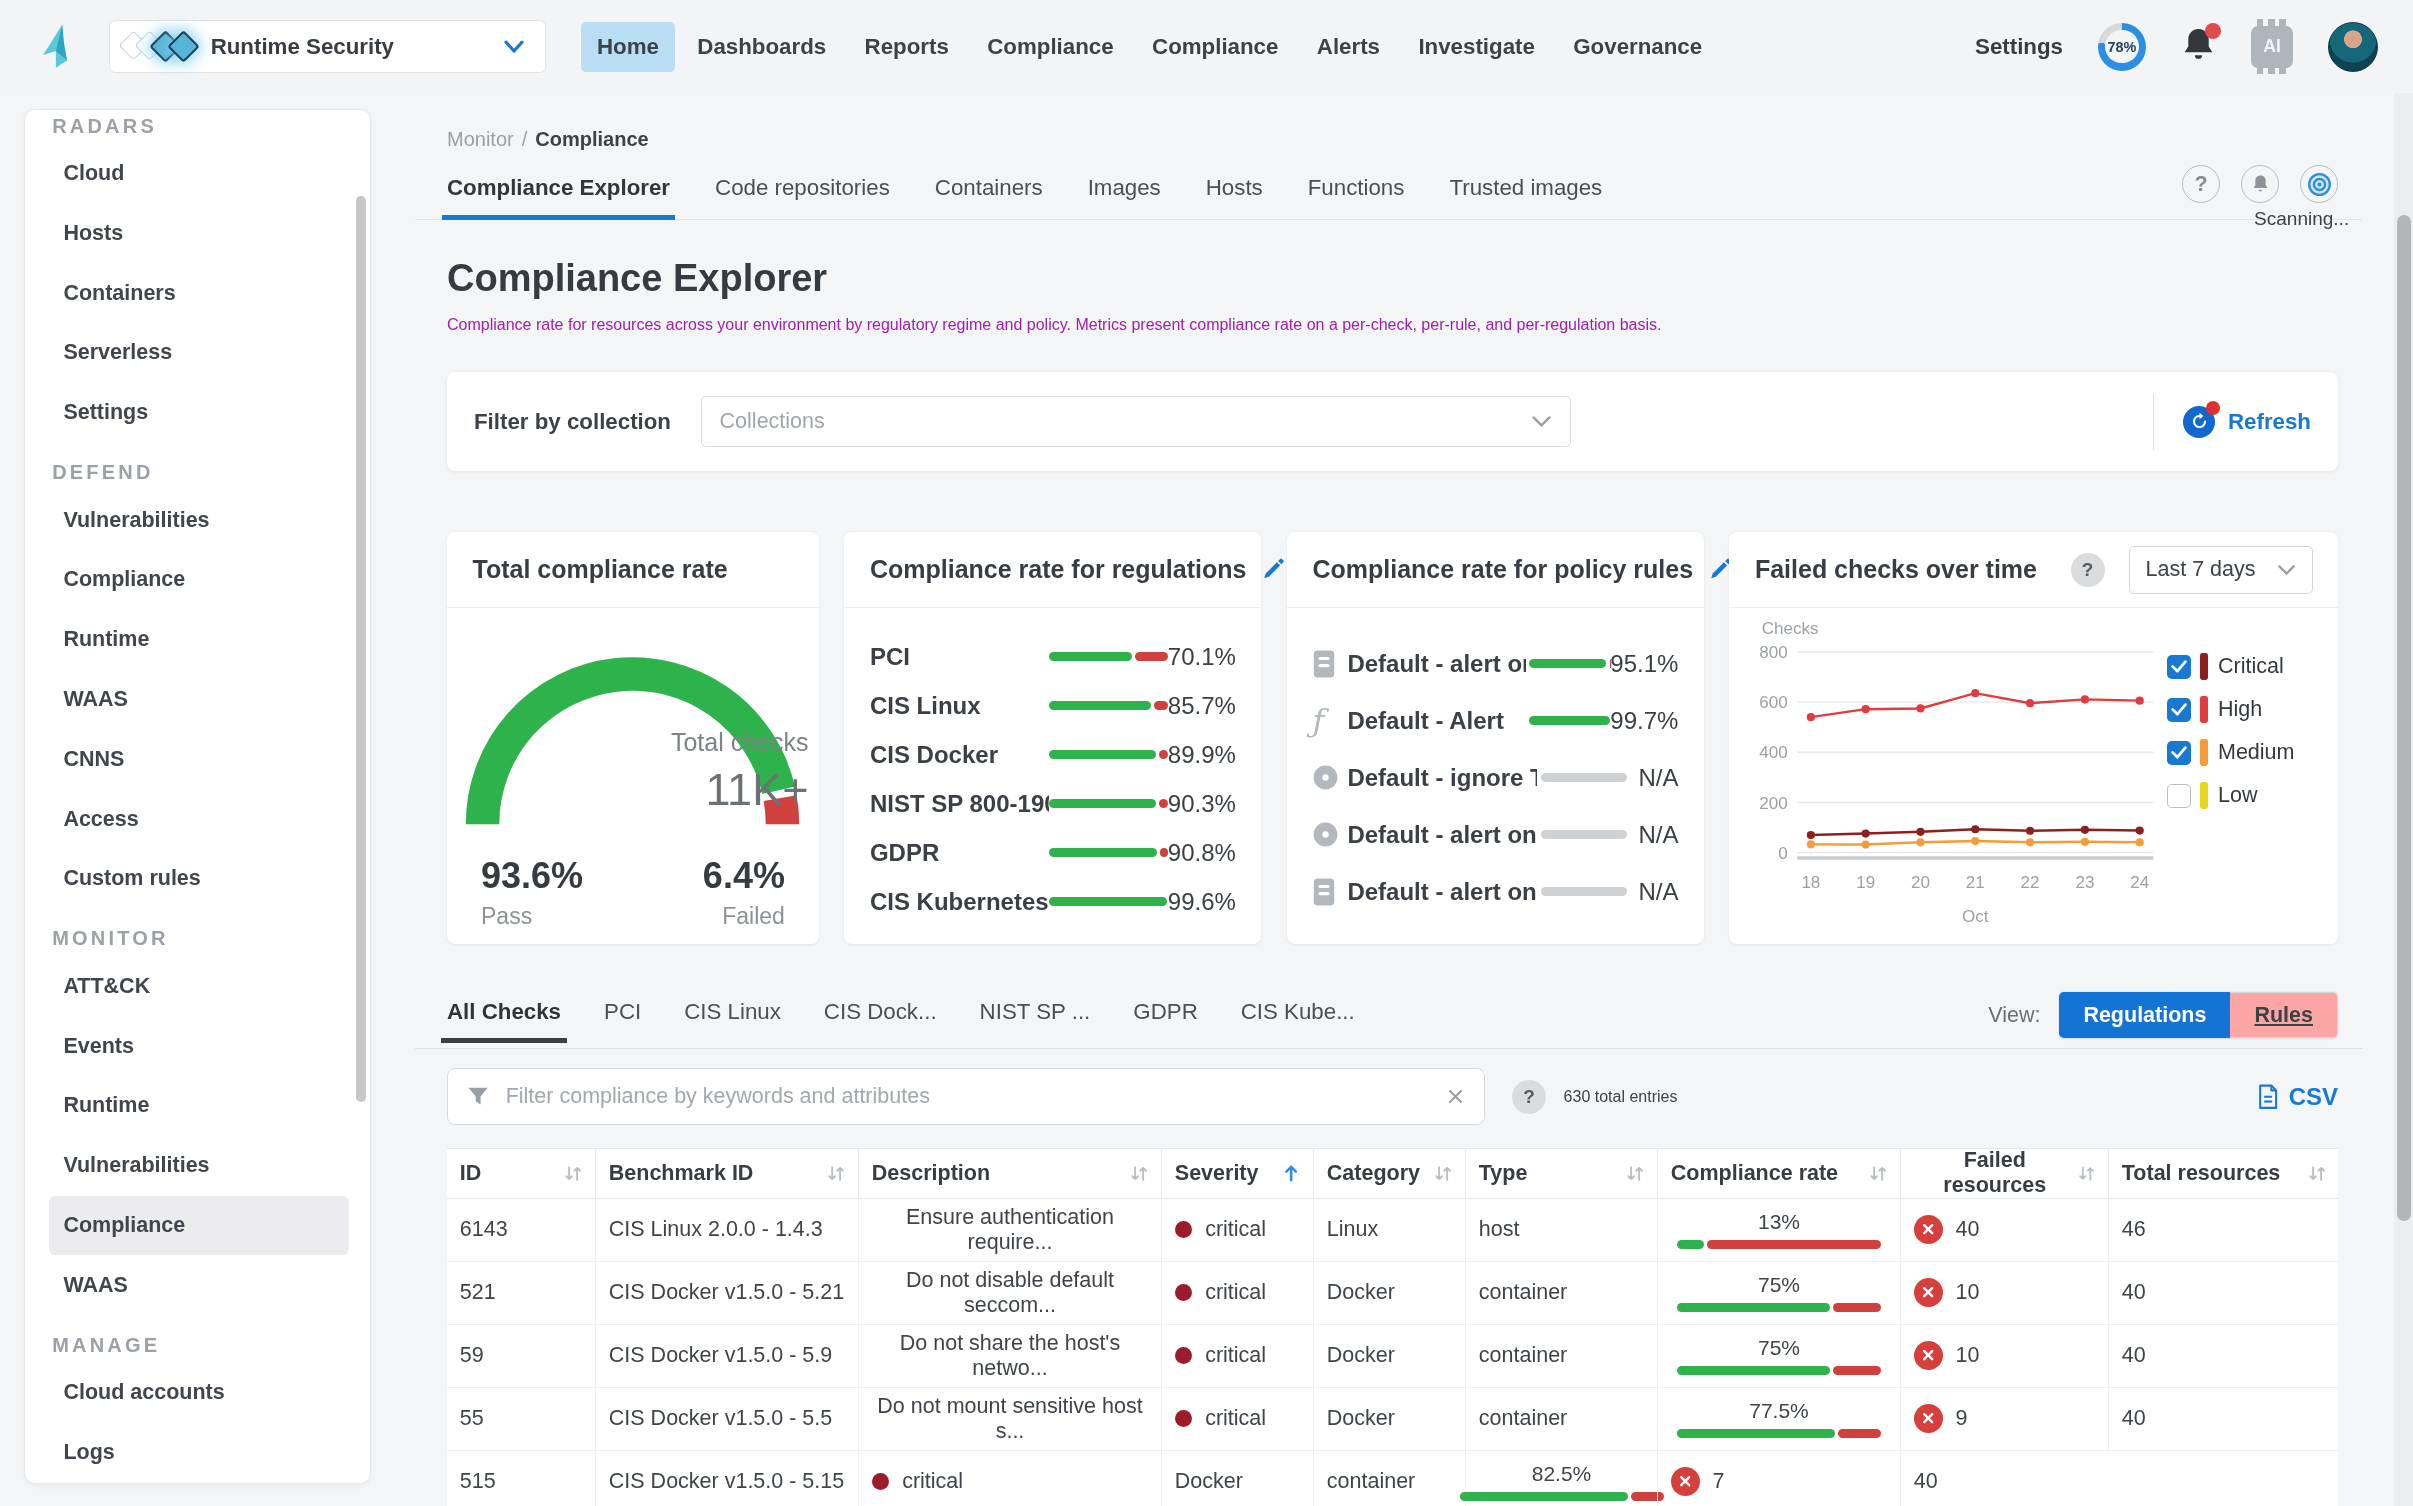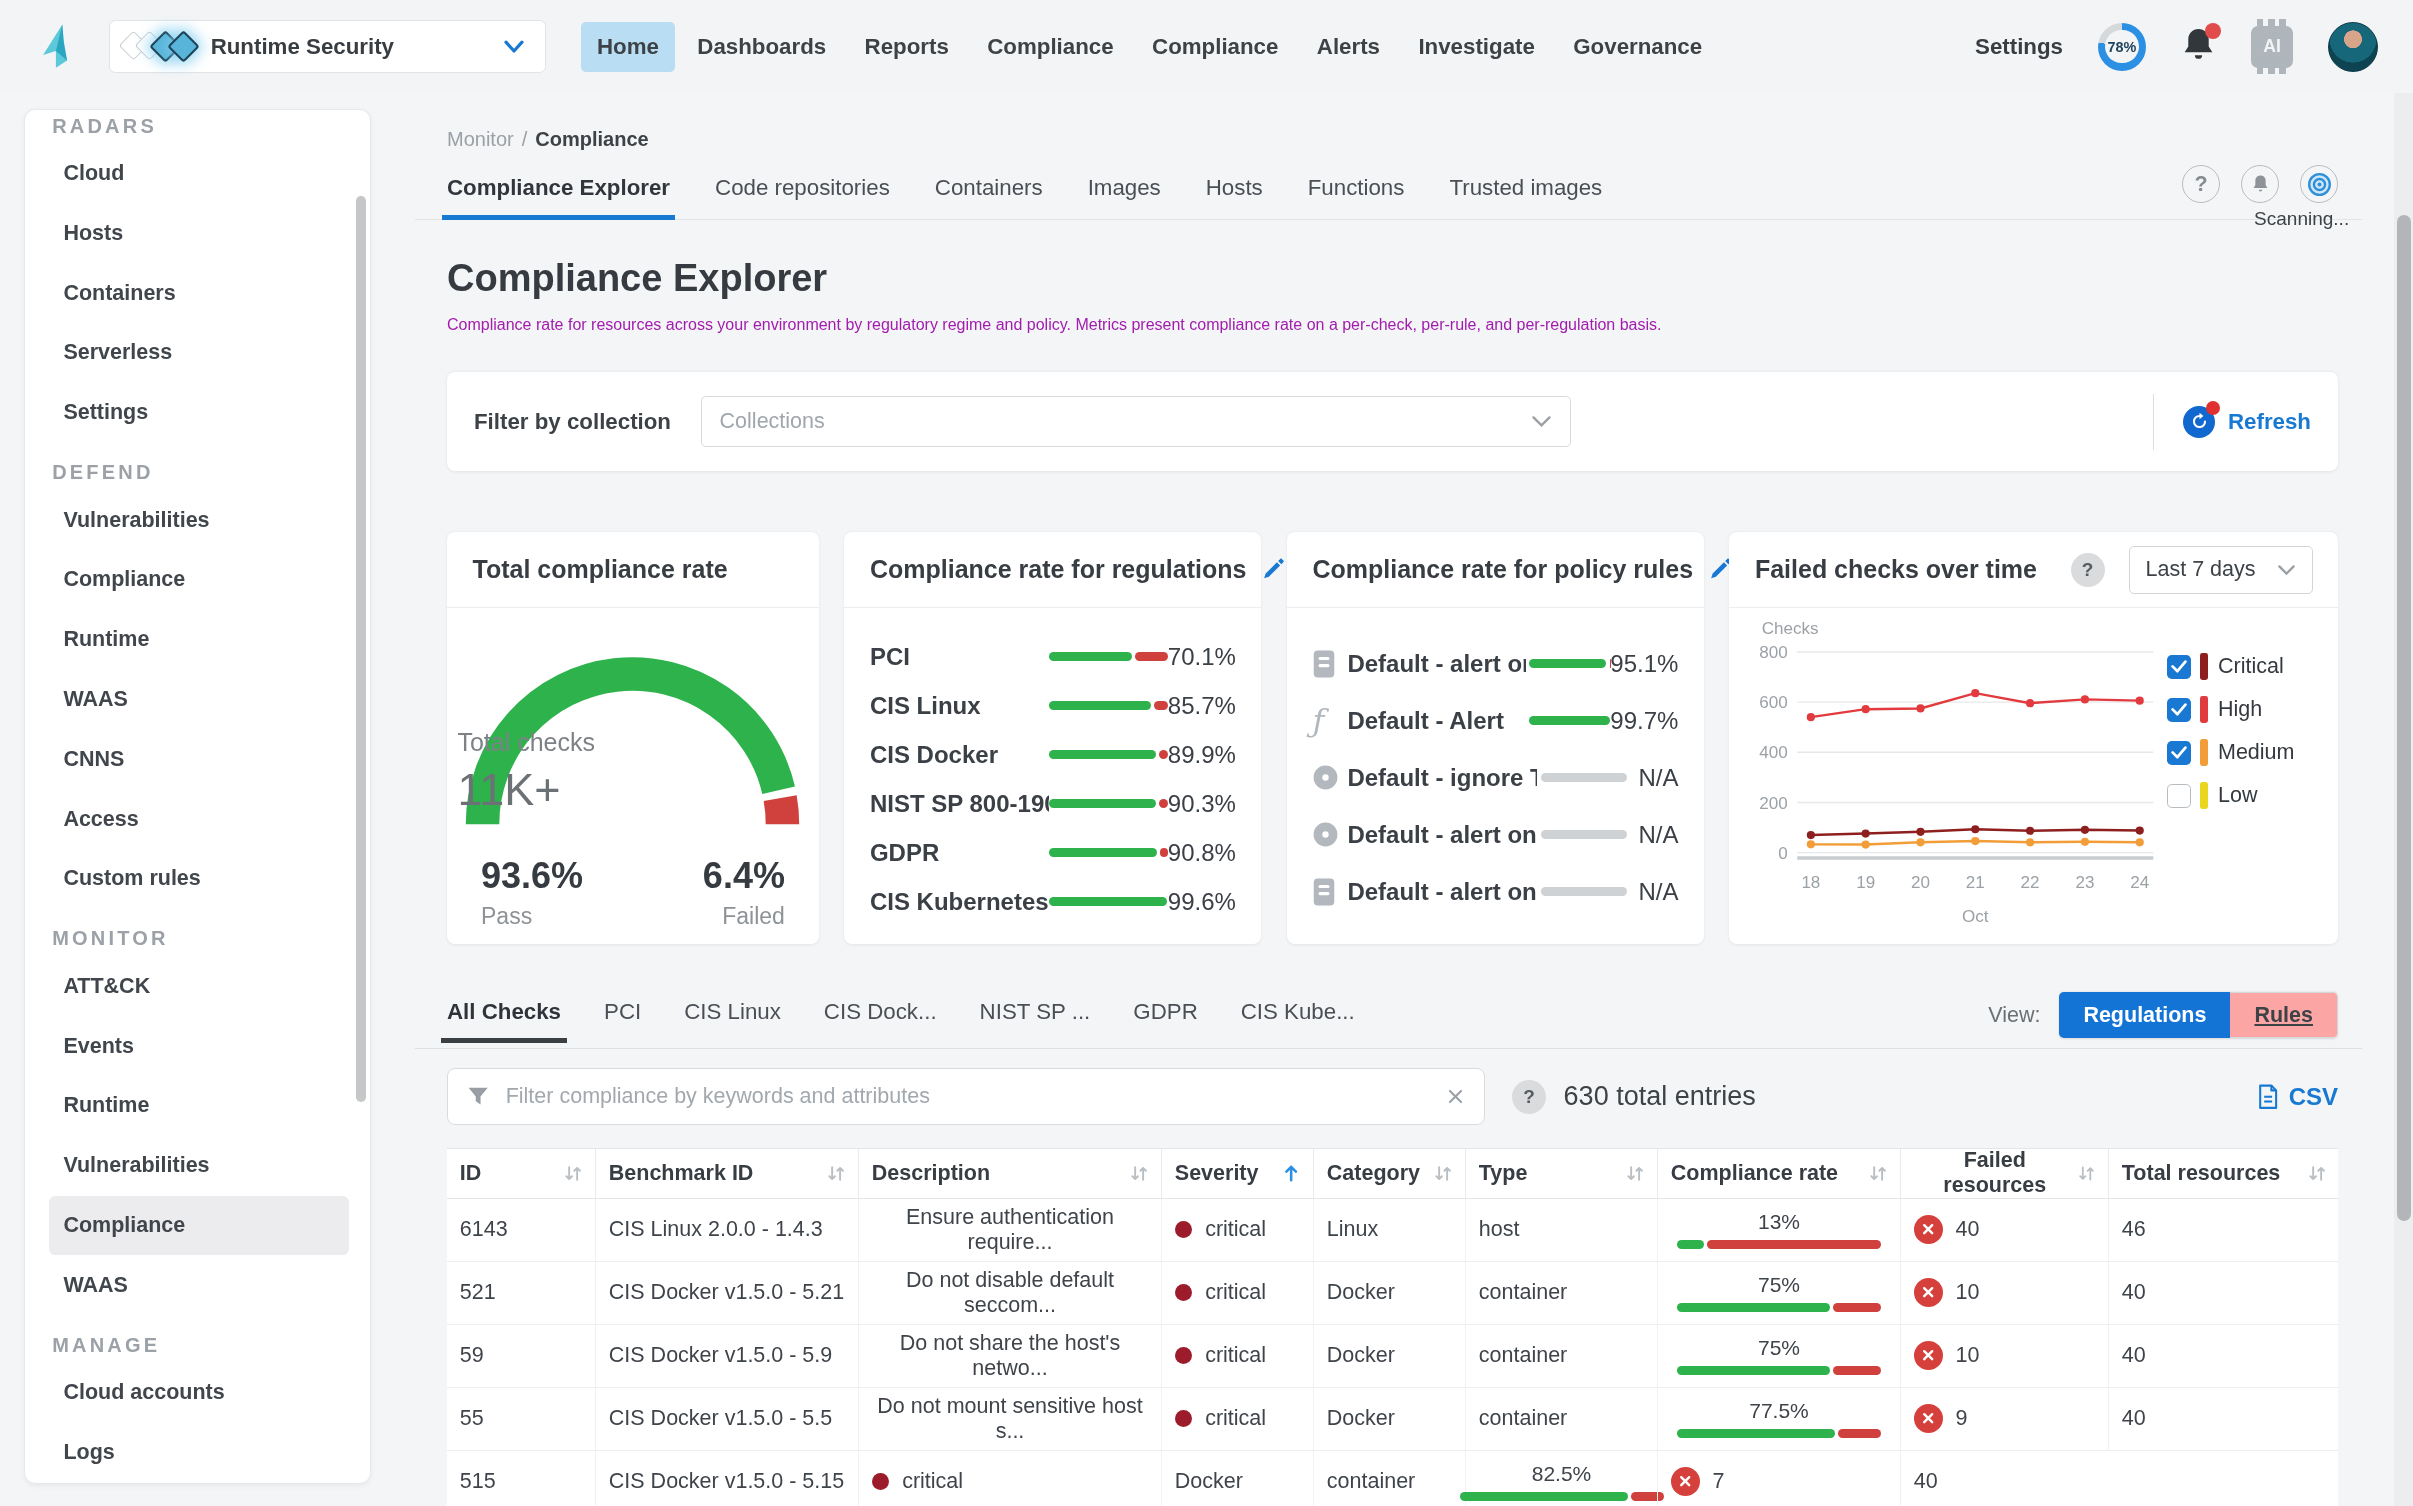--- a/index.html
+++ b/index.html
@@ -74,21 +74,21 @@
   .refresh-ic::after{content:"";position:absolute;top:-4.8px;right:-4.8px;width:14.4px;height:14.4px;border-radius:50%;background:#e03131;}
   .refresh-label{font-size:22.3px;font-weight:700;color:#1779d2;}
   
   .cards-row{margin-top:61px;display:flex;gap:25.5px;}
   .card{background:#fff;border-radius:8px;box-shadow:0 0.8px 3.2px rgba(0,0,0,.07);height:412px;box-sizing:border-box;}
   .card-head{height:75px;display:flex;align-items:center;padding:0 25.5px;border-bottom:1.6px solid #ededee;}
   .card-title{font-size:25px;font-weight:700;color:#383d43;white-space:nowrap;}
   .pencil{margin-left:16px;flex:0 0 auto;}
   .gauge-card{width:372px;}
   .gauge-wrap{position:relative;width:351px;margin:34px auto 0;}
-  .gauge-center{position:absolute;left:0;right:0;top:86px;text-align:left;}
+  .gauge-center{position:absolute;left:0;right:0;top:86px;text-align:right;}
   .gc-label{font-size:25px;color:#7d8287;}
   .gc-value{font-size:45px;color:#6c7175;margin-top:6.4px;}
   .gauge-stats{display:flex;justify-content:space-between;padding:0 34px;margin-top:17.6px;}
   .gs-val{font-size:36px;font-weight:700;color:#363b41;}
   .gs-lab{font-size:23px;color:#8d9296;margin-top:6.4px;}
   .gs.right{text-align:right;}
   .regs-card,.rules-card{width:417px;}
   .regs-body{padding:24px 25.5px 0;}
   .rrow{display:flex;align-items:center;height:49px;}
   .rlabel{width:201px;font-size:24px;font-weight:600;color:#3b4046;white-space:nowrap;overflow:hidden;}
@@ -136,21 +136,21 @@
   .vt-btn.active{background:#1374d6;color:#fff;border-radius:4.8px 0 0 4.8px;}
   .vt-btn.plain{background:#fca5a5;color:#3d4247;border:0.8px solid #d6d9db;border-left:none;border-radius:0 4.8px 4.8px 0;box-sizing:border-box;text-decoration:underline;}
   
   .filter-row{margin-top:19px;display:flex;align-items:center;}
   .search-box{width:1038px;height:57px;background:#fff;border:0.8px solid #d9dcde;border-radius:8px;
         display:flex;align-items:center;padding:0 19px;box-sizing:border-box;gap:14.4px;}
   .search-box input{flex:1;border:none;outline:none;font-size:21.5px;color:#3d4247;font-family:inherit;background:transparent;}
   .search-box input::placeholder{color:#a2a8ad;}
   .entries-help{width:34px;height:34px;border-radius:50%;background:#d9dbdd;display:flex;align-items:center;justify-content:center;
         font-size:19px;font-weight:700;color:#565b60;margin-left:27px;}
-  .entries-label{font-size:27px;color:#3d4247;margin-left:17.6px;}
+  .entries-label{font-size:16px;color:#3d4247;margin-left:17.6px;}
   .csv-btn{margin-left:auto;display:flex;align-items:center;gap:9.6px;}
   .csv-label{font-size:24px;font-weight:700;color:#1779d2;}
   
   .ctable{margin-top:22.3px;background:#fff;}
   .trow{display:grid;grid-template-columns:148px 263px 303px 152px 152px 192px 243px 208px 231px;text-align:center;}
   .thead{border-top:1.6px solid #e3e5e6;border-bottom:1.6px solid #e3e5e6;}
   .th{height:49px;display:flex;align-items:center;justify-content:space-between;padding:0 11.2px 0 12.8px;
       font-size:21.5px;font-weight:700;color:#383d43;border-left:0.8px solid #e8eaeb;box-sizing:border-box;}
   .th:first-child{border-left:none;}
   .tbody-row{border-bottom:0.8px solid #edeeef;}

